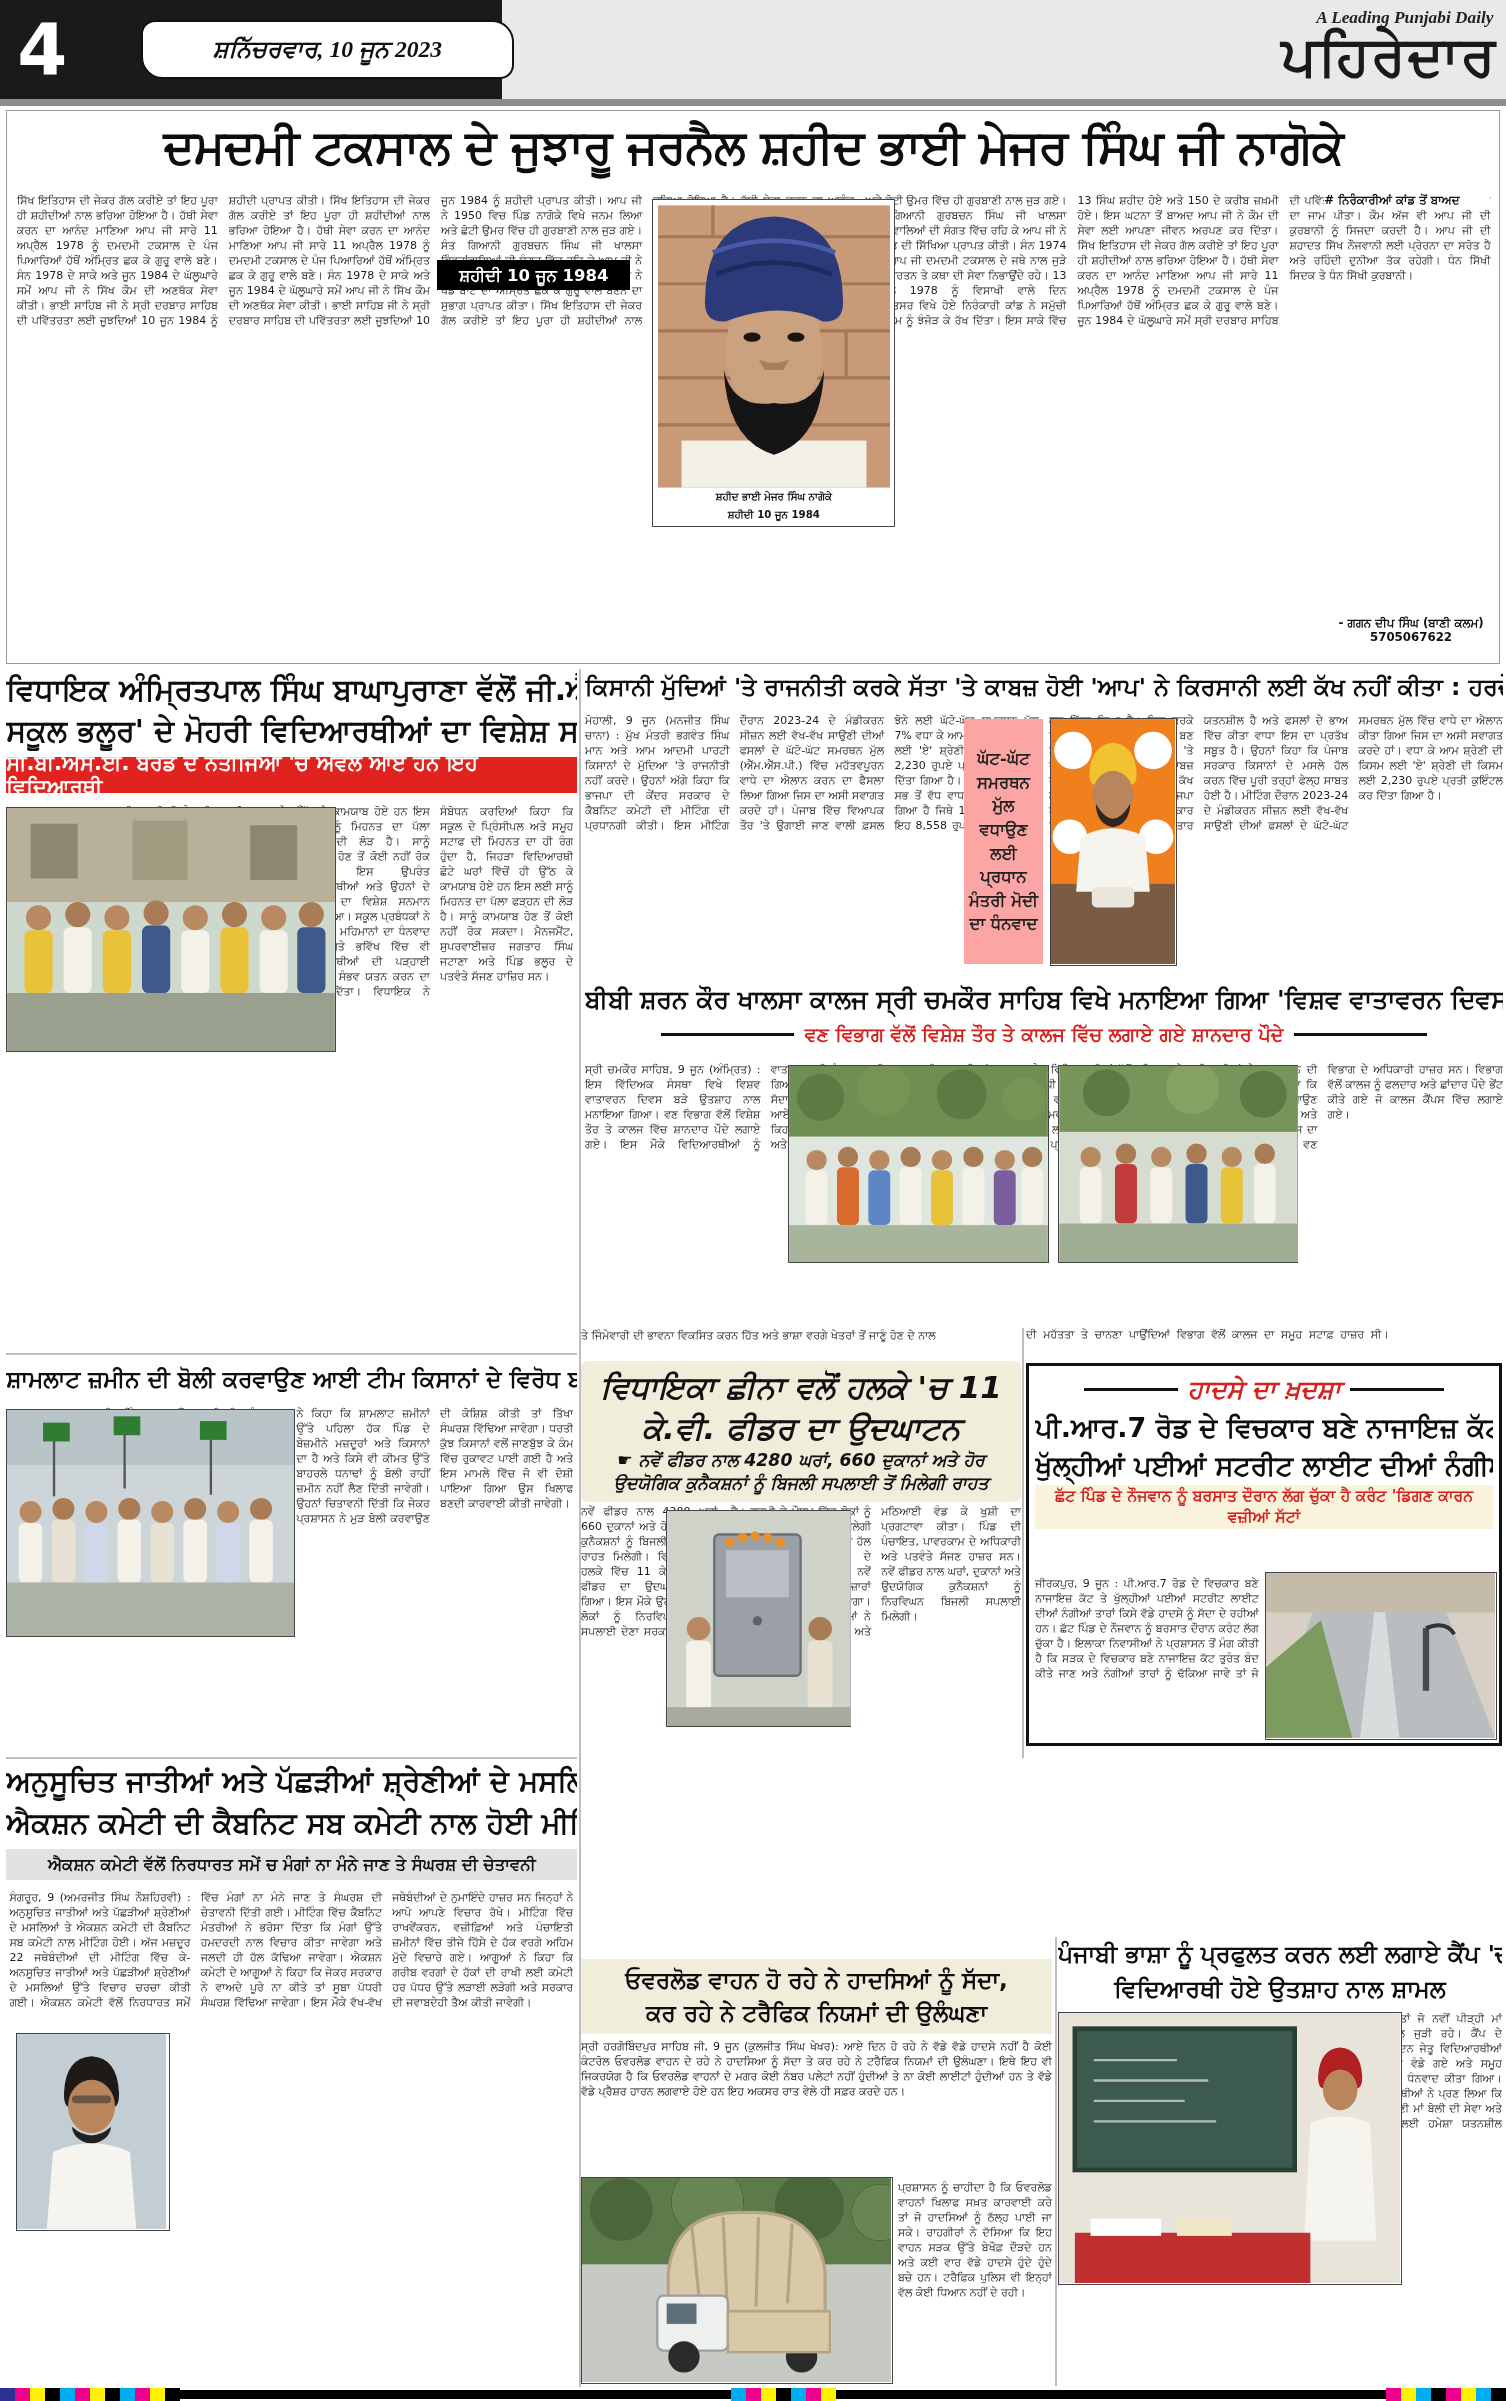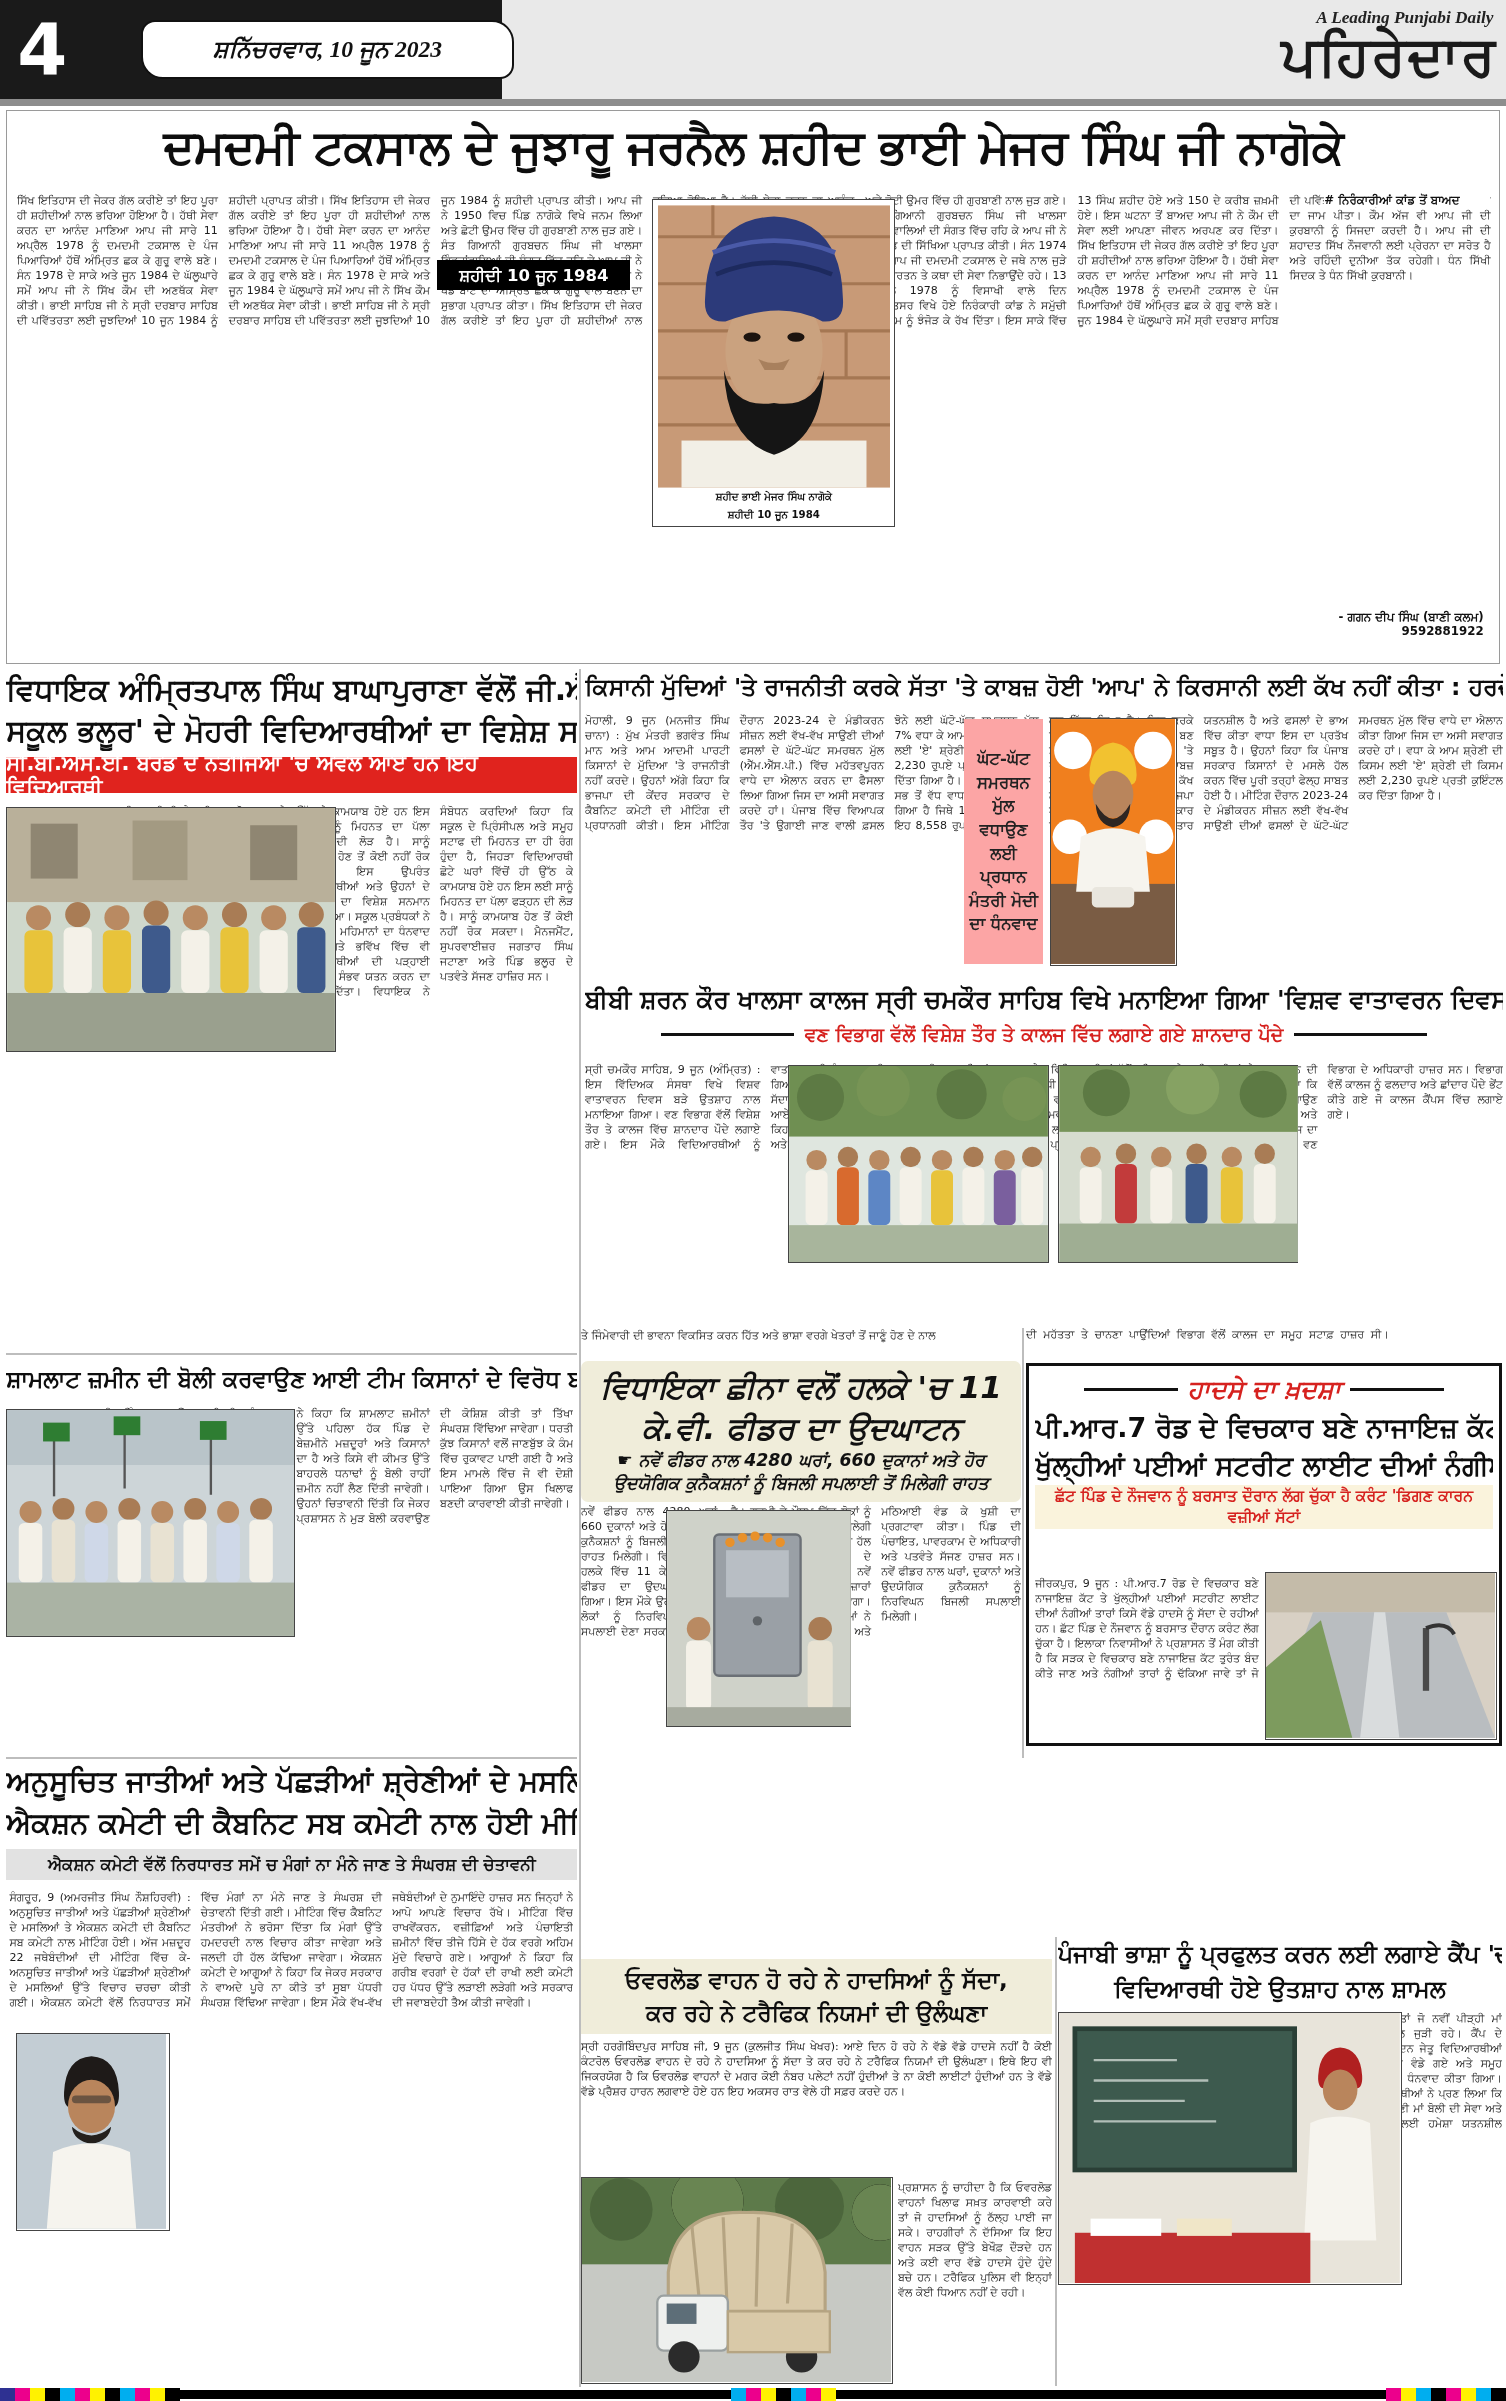--- a/index.html
+++ b/index.html
@@ -35,21 +35,21 @@
   .vline{position:absolute;width:1.6px;background:#bdbdbd;}
   .hline{position:absolute;height:1.6px;background:#bdbdbd;}
 
   
   #main{left:6.3px;top:110px;width:1494px;height:554px;border:1.6px solid #9a9a9a;box-sizing:border-box;}
   #main .hl1{font-size:47px;line-height:72px;height:75px;letter-spacing:-0.8px;}
   #main .mbody{position:absolute;left:9.4px;top:82px;width:1474px;height:462px;}
   #main .inset{position:absolute;left:430px;top:149px;width:193px;height:30px;background:#000;color:#fff;
         display:flex;align-items:center;justify-content:center;font-size:16.5px;font-weight:bold;}
   #main .sech{position:absolute;left:1317px;top:82px;width:166px;font-size:11.8px;font-weight:900;background:#fff;}
-  #main .by{position:absolute;right:15.7px;bottom:25px;text-align:right;font-size:11.8px;font-weight:bold;background:#fff;padding-left:6.3px;}
+  #main .by{position:absolute;right:15.7px;bottom:19px;text-align:center;font-size:11.8px;font-weight:bold;background:#fff;padding-left:6.3px;}
   #mainphoto{left:645px;top:88px;width:243px;height:328px;padding:4.7px;}
 
   
   #convent{left:6.3px;top:669px;width:571px;height:681px;}
   #convent .hl2{font-size:30px;line-height:41px;}
   #convent .redstrip{margin-top:6.3px;height:36px;font-size:22px;}
   #convent .cbody{position:absolute;left:3.1px;top:135px;width:564px;height:542px;}
   #convphoto{left:0px;top:138px;width:330px;height:245px;}
 
   
@@ -168,21 +168,21 @@
         <ellipse cx="120" cy="168" rx="11" ry="6" fill="#1c140f"></ellipse>
         <ellipse cx="176" cy="168" rx="11" ry="6" fill="#1c140f"></ellipse>
         <path d="M84 210 Q88 300 148 318 Q208 300 212 210 Q200 260 148 252 Q96 260 84 210 Z" fill="#151515"></path>
         <path d="M128 196 Q148 206 168 196 L160 210 L136 210 Z" fill="#a8805d"></path>
       </svg>
       <div class="caption">ਸ਼ਹੀਦ ਭਾਈ ਮੇਜਰ ਸਿੰਘ ਨਾਗੋਕੇ</div>
       <div class="caption">ਸ਼ਹੀਦੀ 10 ਜੂਨ 1984</div>
     </div>
     <div class="by">
       <span>- ਗਗਨ ਦੀਪ ਸਿੰਘ (ਬਾਣੀ ਕਲਮ)</span><br>
-      <span>9592881922</span>
+      <span>5705067622</span>
     </div>
   </section>
 
   <section class="art" id="convent">
     <div class="hl hl2">ਵਿਧਾਇਕ ਅੰਮ੍ਰਿਤਪਾਲ ਸਿੰਘ ਬਾਘਾਪੁਰਾਣਾ ਵੱਲੋਂ ਜੀ.ਐਨ. ਕਾਨਵੈਂਟ.</div>
     <div class="hl hl2">ਸਕੂਲ ਭਲੂਰ' ਦੇ ਮੋਹਰੀ ਵਿਦਿਆਰਥੀਆਂ ਦਾ ਵਿਸ਼ੇਸ਼ ਸਨਮਾਨ</div>
     <div class="redstrip" style="font-size:21px;">ਸੀ.ਬੀ.ਐਸ.ਈ. ਬੋਰਡ ਦੇ ਨਤੀਜਿਆਂ 'ਚੋਂ ਅੱਵਲ ਆਏ ਹਨ ਇਹ ਵਿਦਿਆਰਥੀ</div>
     <div class="cbody bodytxt cols4">ਬਾਘਾਪੁਰਾਣਾ/ਭਲੂਰ 9 ਜੂਨ : ਇਸ ਉਪਰੰਤ ਵਿਧਾਇਕ ਨੇ ਸੰਬੋਧਨ ਕਰਦਿਆਂ ਕਿਹਾ ਕਿ ਸਕੂਲ ਦੇ ਪ੍ਰਿੰਸੀਪਲ ਅਤੇ ਸਮੂਹ ਸਟਾਫ ਦੀ ਮਿਹਨਤ ਦਾ ਹੀ ਰੰਗ ਹੁੰਦਾ ਹੈ, ਜਿਹੜਾ ਵਿਦਿਆਰਥੀ ਛੋਟੇ ਘਰਾਂ ਵਿੱਚੋਂ ਹੀ ਉੱਠ ਕੇ ਕਾਮਯਾਬ ਹੋਏ ਹਨ ਇਸ ਲਈ ਸਾਨੂੰ ਮਿਹਨਤ ਦਾ ਪੱਲਾ ਫੜ੍ਹਨ ਦੀ ਲੋੜ ਹੈ। ਸਾਨੂੰ ਕਾਮਯਾਬ ਹੋਣ ਤੋਂ ਕੋਈ ਨਹੀਂ ਰੋਕ ਸਕਦਾ। ਵਿਦਿਆਰਥੀਆਂ ਰਾਹੀ ਨਿਖਰ ਕੇ ਸਾਹਮਣੇ ਆਉਂਦਾ ਹੈ। ਵਿਧਾਇਕ ਅੰਮ੍ਰਿਤਪਾਲ ਸਿੰਘ ਵੱਲੋਂ ਸੀ.ਬੀ.ਐਸ.ਈ. ਬੋਰਡ ਦੇ ਨਤੀਜਿਆਂ ਵਿੱਚੋਂ ਅੱਵਲ ਆਏ ਵਿਦਿਆਰਥੀਆਂ ਦਾ ਵਿਸ਼ੇਸ਼ ਸਨਮਾਨ ਕੀਤਾ ਗਿਆ ਅਤੇ ਉਹਨਾਂ ਦੇ ਮਾਪਿਆਂ ਨੂੰ ਵੀ ਵਧਾਈ ਦਿੱਤੀ ਗਈ। ਇਸ ਮੌਕੇ ਪਿੰਡ ਭਲੂਰ ਦੀ ਸਮੂਹ ਪੰਚਾਇਤ, ਸਕੂਲ ਮੈਨੇਜਮੈਂਟ ਅਤੇ ਪਤਵੰਤੇ ਸੱਜਣ ਹਾਜ਼ਰ ਸਨ। ਵਿਧਾਇਕ ਨੇ ਸੰਬੋਧਨ ਕਰਦਿਆਂ ਕਿਹਾ ਕਿ ਸਕੂਲ ਦੇ ਪ੍ਰਿੰਸੀਪਲ ਅਤੇ ਸਮੂਹ ਸਟਾਫ ਦੀ ਮਿਹਨਤ ਦਾ ਹੀ ਰੰਗ ਹੁੰਦਾ ਹੈ, ਜਿਹੜਾ ਵਿਦਿਆਰਥੀ ਛੋਟੇ ਘਰਾਂ ਵਿੱਚੋਂ ਹੀ ਉੱਠ ਕੇ ਕਾਮਯਾਬ ਹੋਏ ਹਨ ਇਸ ਲਈ ਸਾਨੂੰ ਮਿਹਨਤ ਦਾ ਪੱਲਾ ਫੜ੍ਹਨ ਦੀ ਲੋੜ ਹੈ। ਸਾਨੂੰ ਕਾਮਯਾਬ ਹੋਣ ਤੋਂ ਕੋਈ ਨਹੀਂ ਰੋਕ ਸਕਦਾ। ਇਸ ਉਪਰੰਤ ਵਿਦਿਆਰਥੀਆਂ ਅਤੇ ਉਹਨਾਂ ਦੇ ਮਾਪਿਆਂ ਦਾ ਵਿਸ਼ੇਸ਼ ਸਨਮਾਨ ਕੀਤਾ ਗਿਆ। ਸਕੂਲ ਪ੍ਰਬੰਧਕਾਂ ਨੇ ਆਏ ਹੋਏ ਮਹਿਮਾਨਾਂ ਦਾ ਧੰਨਵਾਦ ਕੀਤਾ ਅਤੇ ਭਵਿੱਖ ਵਿੱਚ ਵੀ ਵਿਦਿਆਰਥੀਆਂ ਦੀ ਪੜ੍ਹਾਈ ਲਈ ਹਰ ਸੰਭਵ ਯਤਨ ਕਰਨ ਦਾ ਭਰੋਸਾ ਦਿੱਤਾ। ਵਿਧਾਇਕ ਨੇ ਸੰਬੋਧਨ ਕਰਦਿਆਂ ਕਿਹਾ ਕਿ ਸਕੂਲ ਦੇ ਪ੍ਰਿੰਸੀਪਲ ਅਤੇ ਸਮੂਹ ਸਟਾਫ ਦੀ ਮਿਹਨਤ ਦਾ ਹੀ ਰੰਗ ਹੁੰਦਾ ਹੈ, ਜਿਹੜਾ ਵਿਦਿਆਰਥੀ ਛੋਟੇ ਘਰਾਂ ਵਿੱਚੋਂ ਹੀ ਉੱਠ ਕੇ ਕਾਮਯਾਬ ਹੋਏ ਹਨ ਇਸ ਲਈ ਸਾਨੂੰ ਮਿਹਨਤ ਦਾ ਪੱਲਾ ਫੜ੍ਹਨ ਦੀ ਲੋੜ ਹੈ। ਸਾਨੂੰ ਕਾਮਯਾਬ ਹੋਣ ਤੋਂ ਕੋਈ ਨਹੀਂ ਰੋਕ ਸਕਦਾ। ਮੈਨਜਮੈਂਟ, ਸੁਪਰਵਾਈਜ਼ਰ ਜਗਤਾਰ ਸਿੰਘ ਜਟਾਣਾ ਅਤੇ ਪਿੰਡ ਭਲੂਰ ਦੇ ਪਤਵੰਤੇ ਸੱਜਣ ਹਾਜ਼ਿਰ ਸਨ।</div>
     <div class="photo" id="convphoto">
       <svg width="328" height="243" viewBox="0 0 418 310">

